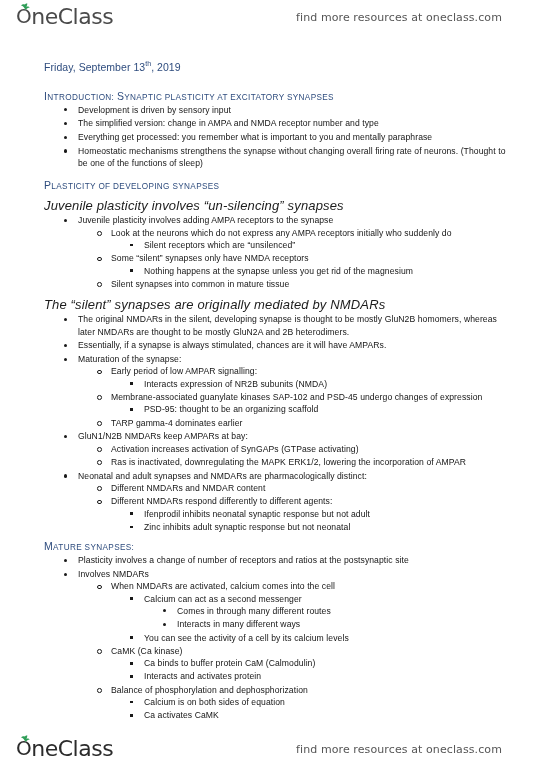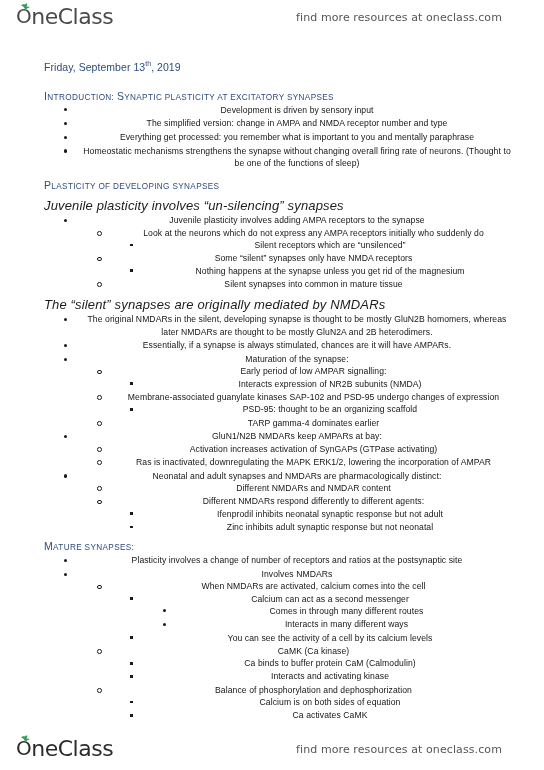--- a/index.html
+++ b/index.html
@@ -132,21 +132,20 @@
     font-family: "Liberation Sans", sans-serif;
     letter-spacing: 0.08px;
     margin: 0;
   }
   li > .txt { display: block; }
 
   
   .lvl1 > li {
     padding-left: 34px;
     margin-bottom: 1.5px;
-    text-align: center;
   }
   .lvl1 > li::before {
     content: "";
     position: absolute;
     left: 20px;
     top: 4.6px;
     width: 3.1px;
     height: 3.1px;
     border-radius: 50%;
     background: #1a1a1a;
@@ -282,21 +281,21 @@
         <ul class="lvl2">
           <li>
             <span class="txt">Early period of low AMPAR signalling:</span>
             <ul class="lvl3">
               <li>
                   <span class="txt">Interacts expression of NR2B subunits (NMDA)</span>
                 </li>
             </ul>
           </li>
           <li>
-            <span class="txt">Membrane-associated guanylate kinases SAP-102 and PSD-95 undergo changes of expression</span>
+            <span class="txt">Membrane-associated guanylate kinases SAP-102 and PSD-45 undergo changes of expression</span>
             <ul class="lvl3">
               <li>
                   <span class="txt">PSD-95: thought to be an organizing scaffold</span>
                 </li>
             </ul>
           </li>
           <li>
               <span class="txt">TARP gamma-4 dominates earlier</span>
             </li>
         </ul>
@@ -362,21 +361,21 @@
                 </li>
             </ul>
           </li>
           <li>
             <span class="txt">CaMK (Ca kinase)</span>
             <ul class="lvl3">
               <li>
                   <span class="txt">Ca binds to buffer protein CaM (Calmodulin)</span>
                 </li>
               <li>
-                  <span class="txt">Interacts and activating kinase</span>
+                  <span class="txt">Interacts and activates protein</span>
                 </li>
             </ul>
           </li>
           <li>
             <span class="txt">Balance of phosphorylation and dephosphorization</span>
             <ul class="lvl3">
               <li>
                   <span class="txt">Calcium is on both sides of equation</span>
                 </li>
               <li>

